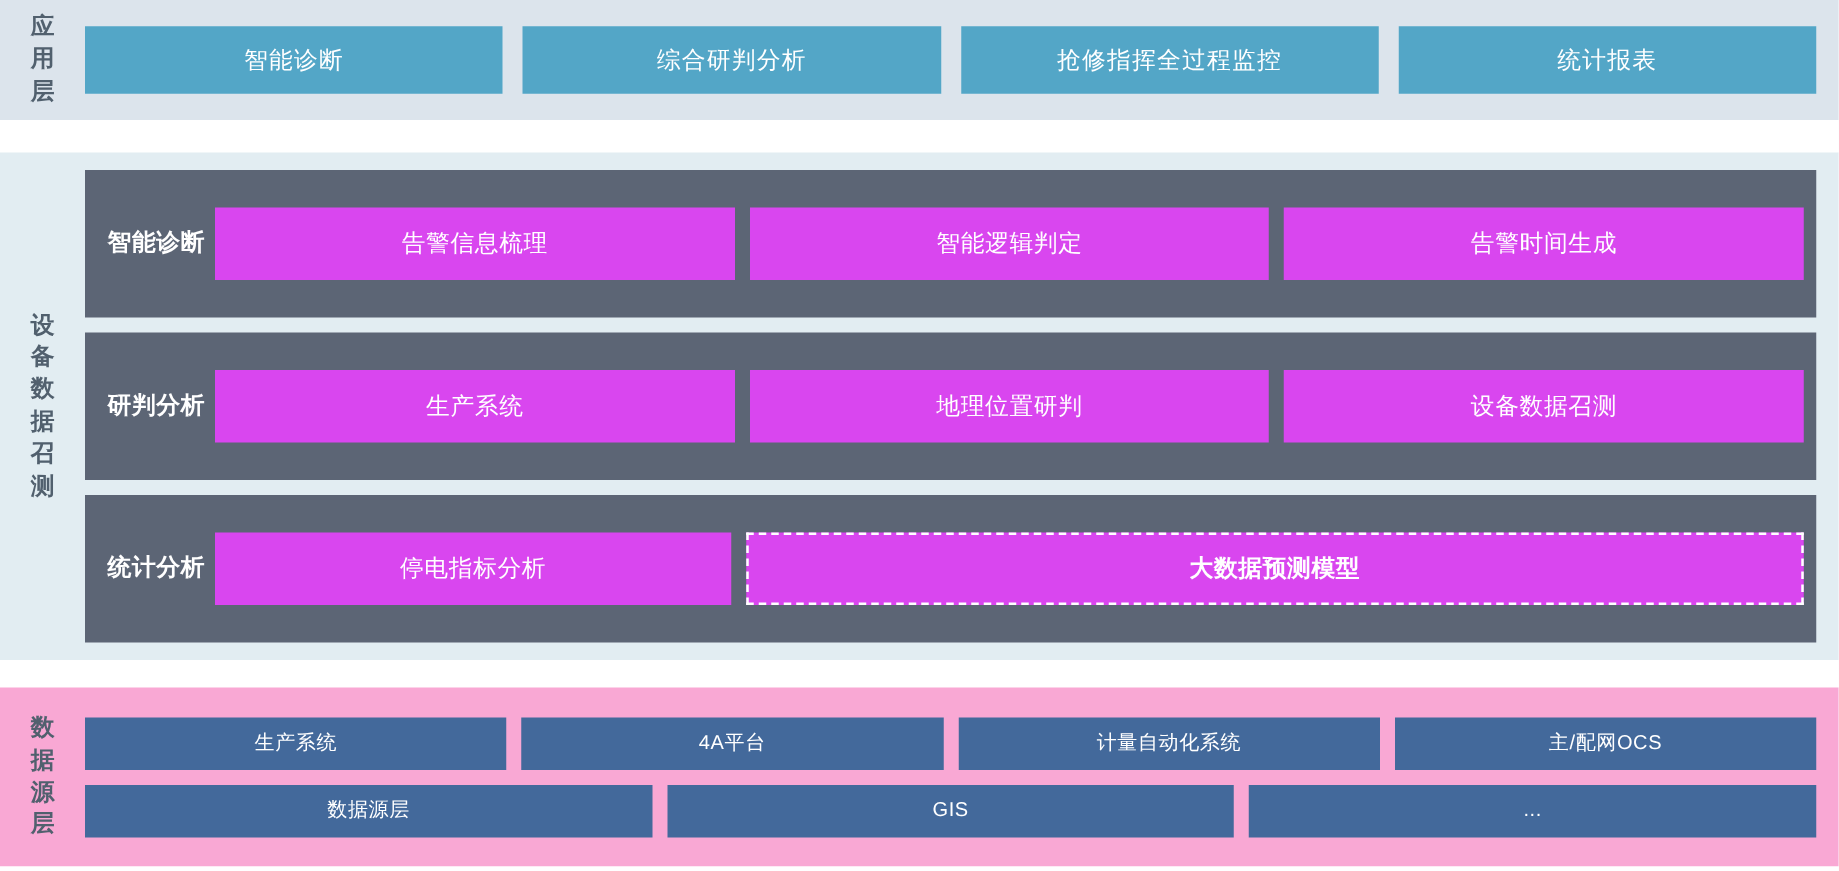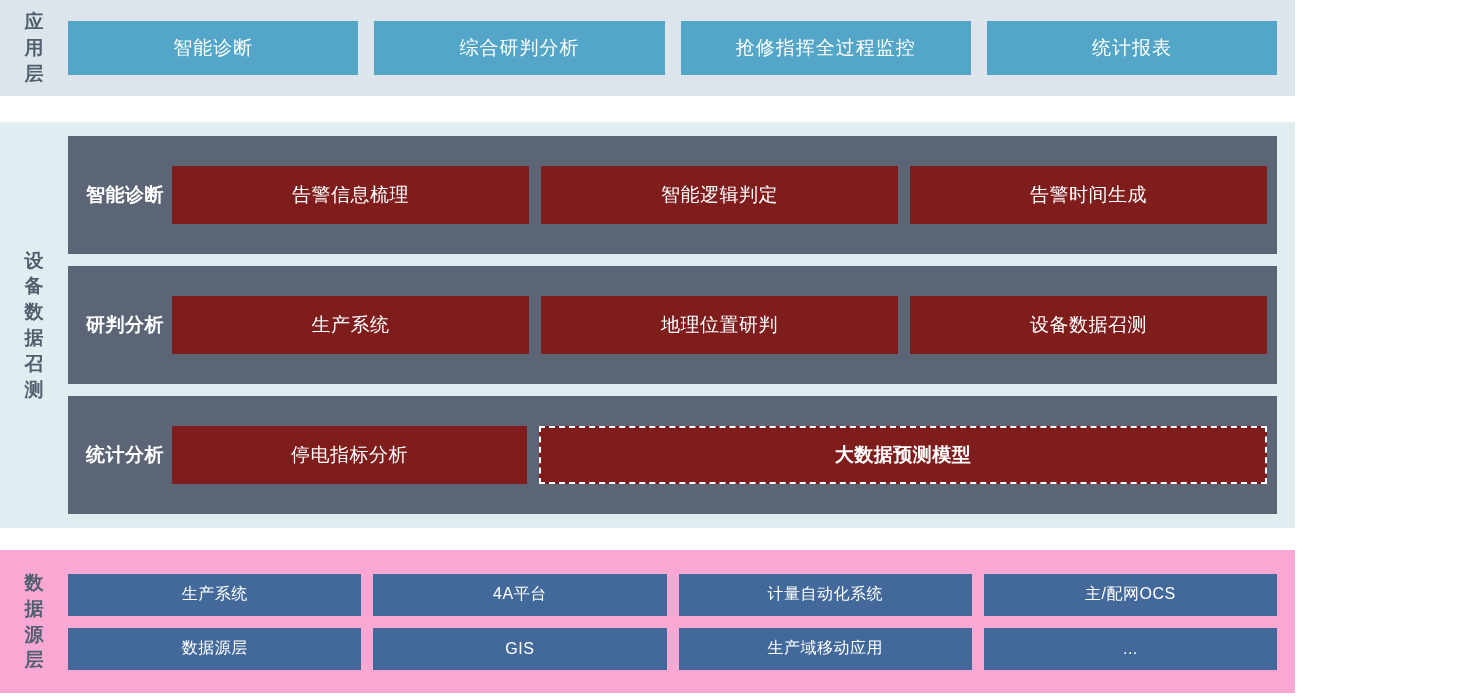--- a/index.html
+++ b/index.html
@@ -8,21 +8,21 @@
     background: #ffffff;
   }
   body {
     width: 1471px;
     height: 697px;
     font-family: "Liberation Sans", "DejaVu Sans", sans-serif;
     overflow: hidden;
   }
 
   .diagram {
-    width: 1295px;
+    width: 1471px;
     height: 697px;
     display: flex;
     flex-direction: column;
     background: #ffffff;
   }
 
   
   .layer {
     display: flex;
     align-items: stretch;
@@ -114,21 +114,21 @@
     user-select: none;
   }
   .proc-cells {
     flex: 1 1 auto;
     display: flex;
     gap: 12px;
     height: 58px;
   }
   .proc-cell {
     flex: 1 1 0;
-    background: #7f1d1d;
+    background: #d946ef;
     color: #ffffff;
     display: flex;
     align-items: center;
     justify-content: center;
     font-size: 19px;
     letter-spacing: 0.5px;
     box-sizing: border-box;
   }
   .proc-cell.dashed {
     border: 2px dashed #ffffff;
@@ -267,23 +267,20 @@
       </div>
 
       <div class="src-row">
         <div class="src-cell">
           <span>数据源层</span>
         </div>
         <div class="src-cell">
           <span>GIS</span>
         </div>
         <div class="src-cell">
-          <span>生产域移动应用</span>
-        </div>
-        <div class="src-cell">
           <span>...</span>
         </div>
       </div>
 
     </div>
   </section>
 
 </div>
 
 </body></html>

